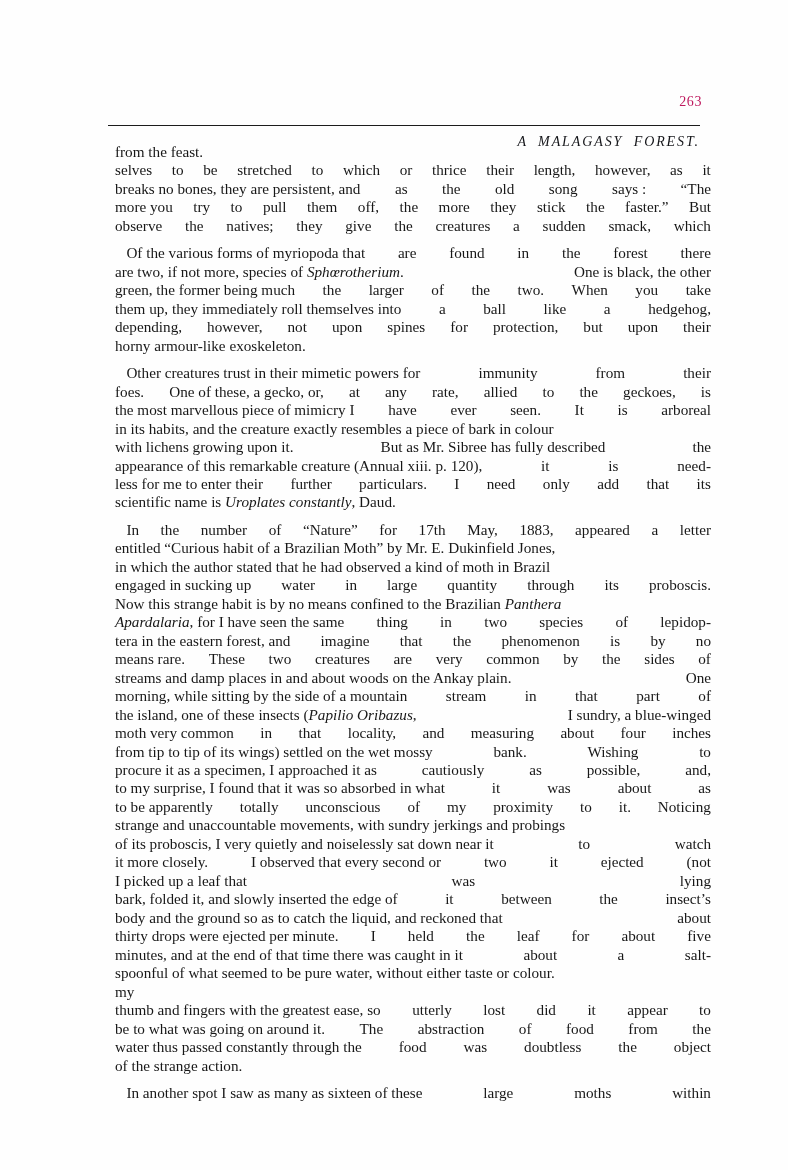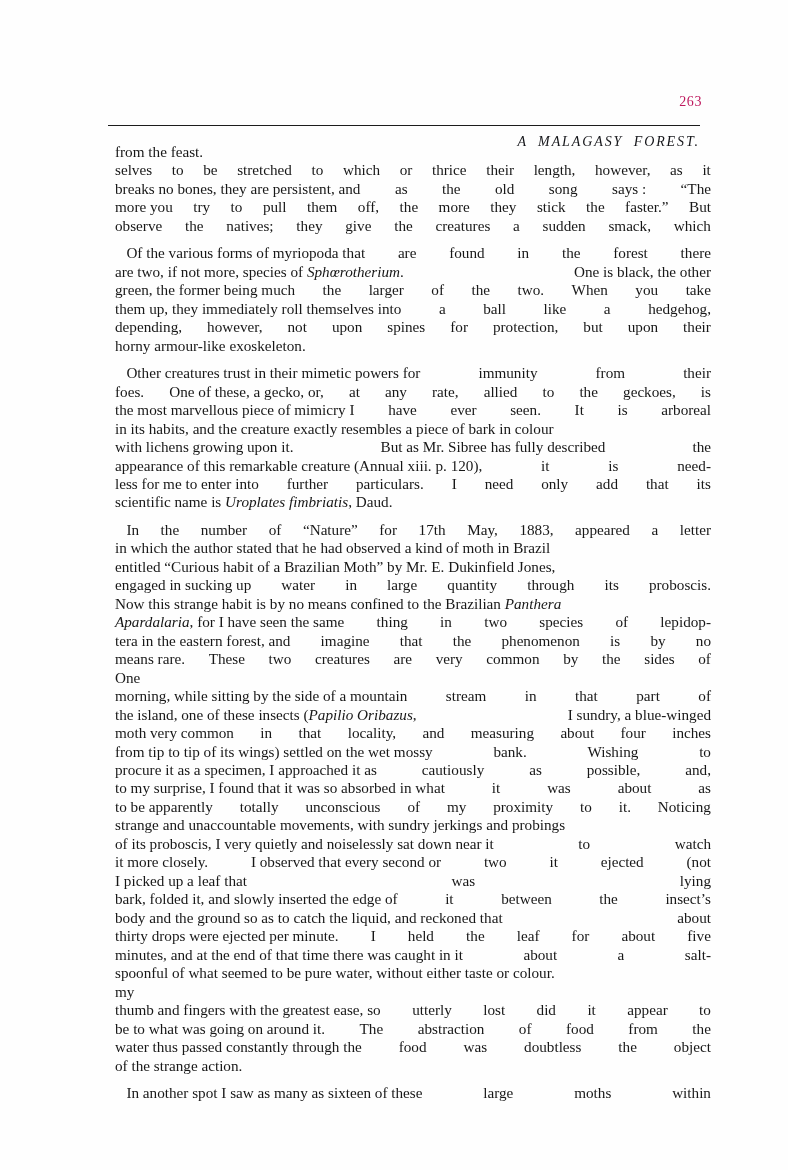--- a/index.html
+++ b/index.html
@@ -238,49 +238,49 @@
           <span class="w">But as Mr. Sibree has fully described</span>
           <span class="w">the</span>
         </span>
         <span class="ln j">
           <span class="w">appearance of this remarkable creature (Annual xiii. p. 120),</span>
           <span class="w">it</span>
           <span class="w">is</span>
           <span class="w">need-</span>
         </span>
         <span class="ln j">
-          <span class="w">less for me to enter into</span>
+          <span class="w">less for me to enter their</span>
           <span class="w">further</span>
           <span class="w">particulars.</span>
           <span class="w">I</span>
           <span class="w">need</span>
           <span class="w">only</span>
           <span class="w">add</span>
           <span class="w">that</span>
           <span class="w">its</span>
         </span>
-        <span class="ln last">scientific name is <i>Uroplates fimbriatis</i>, Daud.</span>
+        <span class="ln last">scientific name is <i>Uroplates constantly</i>, Daud.</span>
       </p>
       <p class="para">
         <span class="ln j">
           <span class="w">&nbsp;&nbsp;&nbsp;In</span>
           <span class="w">the</span>
           <span class="w">number</span>
           <span class="w">of</span>
           <span class="w">“Nature”</span>
           <span class="w">for</span>
           <span class="w">17th</span>
           <span class="w">May,</span>
           <span class="w">1883,</span>
           <span class="w">appeared</span>
           <span class="w">a</span>
           <span class="w">letter</span>
         </span>
+        <span class="ln last">entitled “Curious habit of a Brazilian Moth” by Mr. E. Dukinfield Jones,</span>
         <span class="ln last">in which the author stated that he had observed a kind of moth in Brazil</span>
-        <span class="ln last">entitled “Curious habit of a Brazilian Moth” by Mr. E. Dukinfield Jones,</span>
         <span class="ln j">
           <span class="w">engaged in sucking up</span>
           <span class="w">water</span>
           <span class="w">in</span>
           <span class="w">large</span>
           <span class="w">quantity</span>
           <span class="w">through</span>
           <span class="w">its</span>
           <span class="w">proboscis.</span>
         </span>
@@ -311,20 +311,21 @@
           <span class="w">creatures</span>
           <span class="w">are</span>
           <span class="w">very</span>
           <span class="w">common</span>
           <span class="w">by</span>
           <span class="w">the</span>
           <span class="w">sides</span>
           <span class="w">of</span>
         </span>
         <span class="ln j">
+          <span class="w">streams and damp places in and about woods on the Ankay plain.</span>
           <span class="w">One</span>
         </span>
         <span class="ln j">
           <span class="w">morning, while sitting by the side of a mountain</span>
           <span class="w">stream</span>
           <span class="w">in</span>
           <span class="w">that</span>
           <span class="w">part</span>
           <span class="w">of</span>
         </span>

